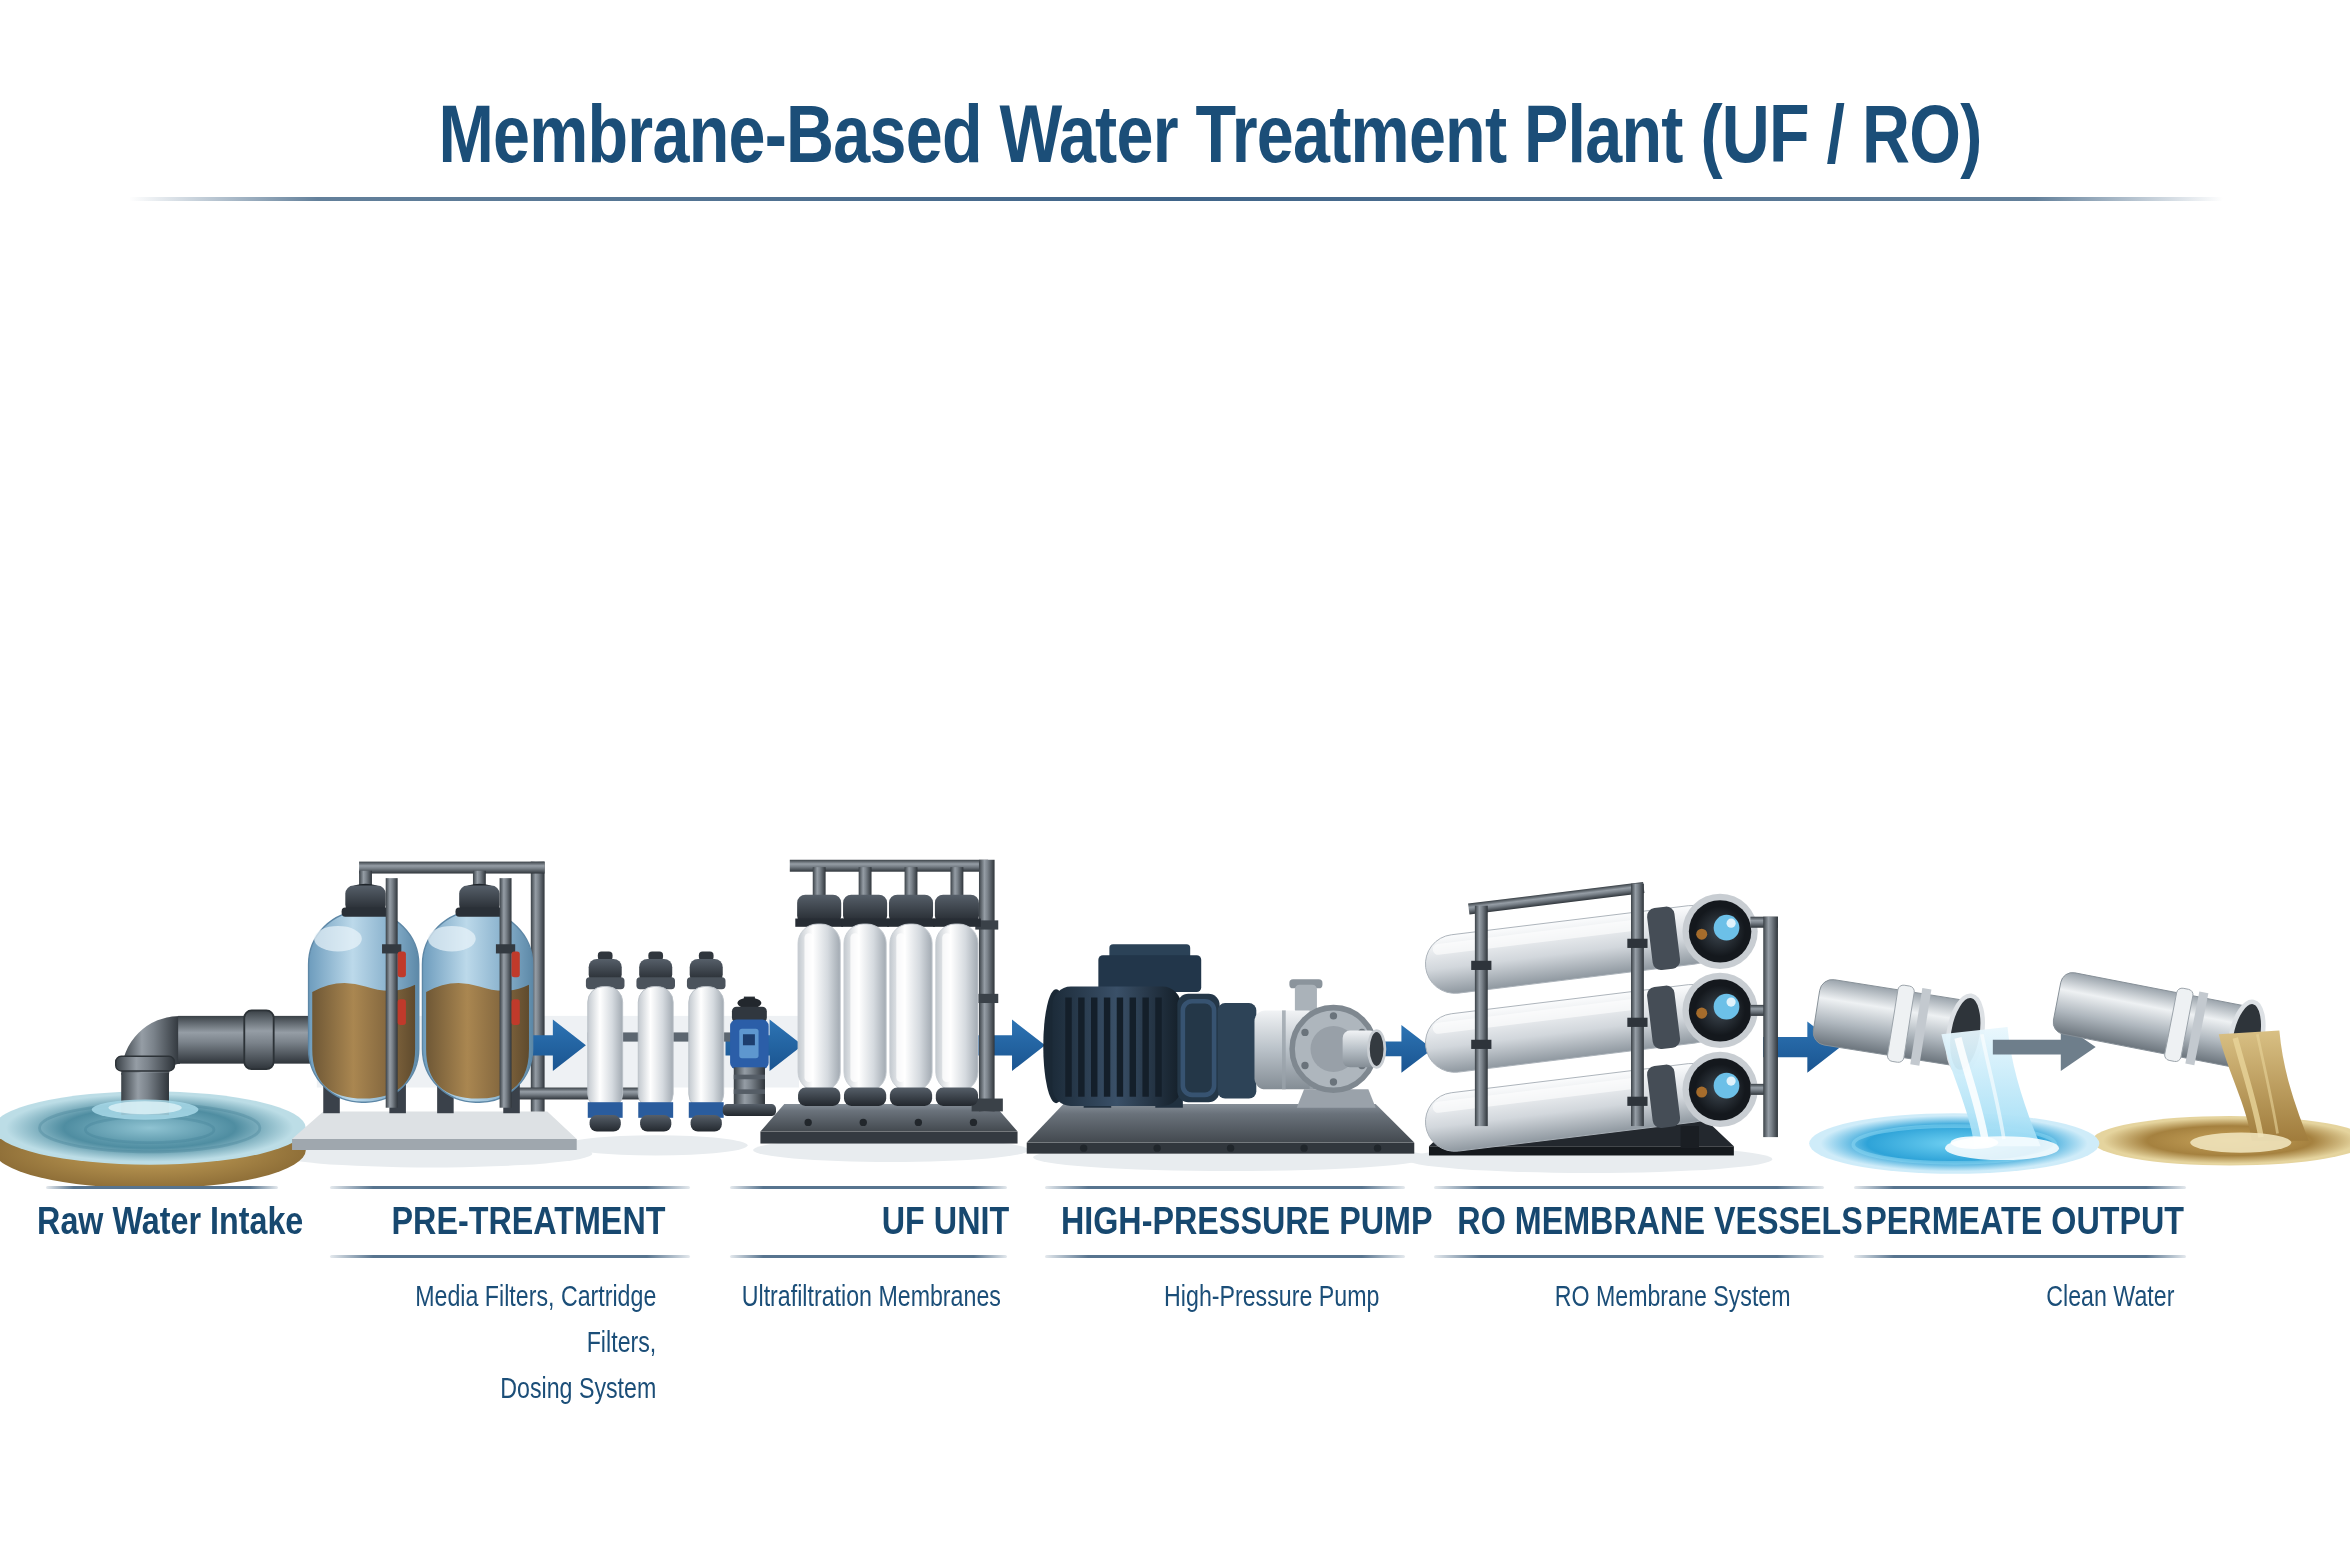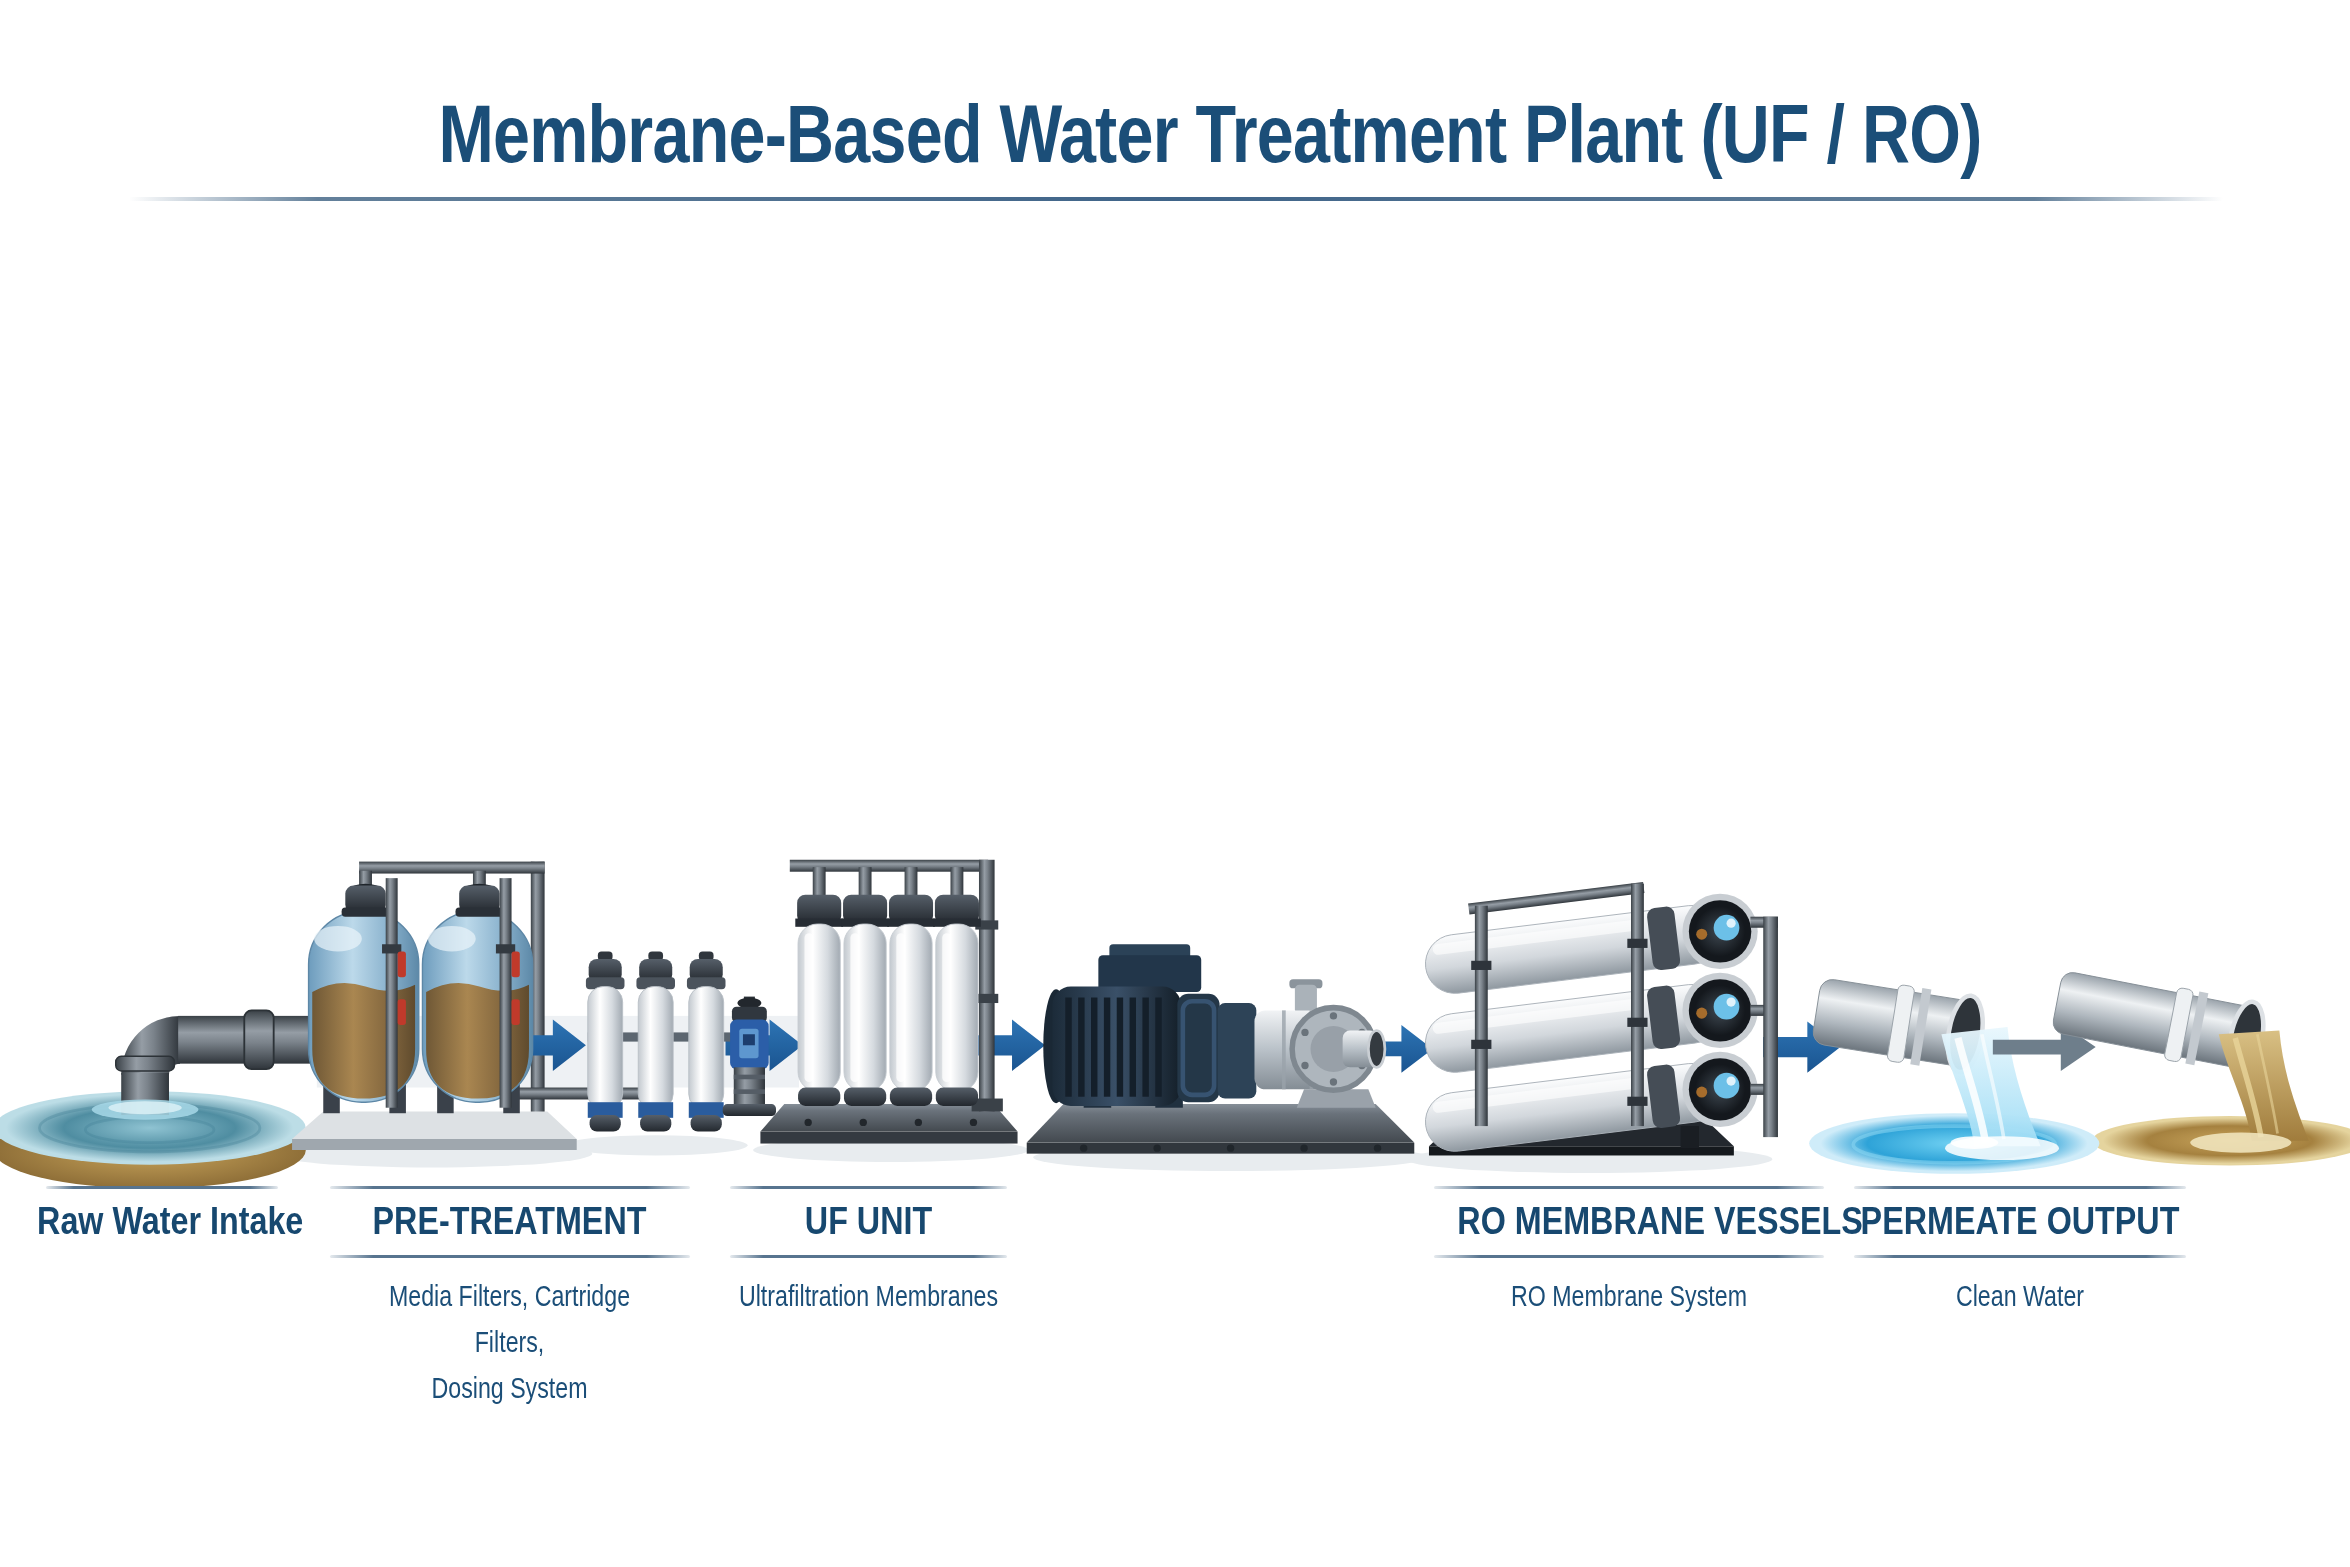--- a/index.html
+++ b/index.html
@@ -11,21 +11,21 @@
     position:absolute;top:88px;left:0;width:2351px;text-align:center;
     color:#1b4e78;font-weight:bold;font-size:81px;line-height:92px;letter-spacing:-0.9px;
     white-space:nowrap;
     margin-left:34px;
   }
   .page-title .squeeze{display:inline-block;transform:scaleX(.82);transform-origin:center;}
   .title-rule{
     position:absolute;top:197px;left:129px;width:2094px;height:3.7px;border-radius:1.8px;
     background:linear-gradient(90deg,rgba(72,106,137,0),rgba(72,106,137,.85) 9%,#3f6489 50%,rgba(72,106,137,.85) 91%,rgba(72,106,137,0));
   }
-  .stage{position:absolute;top:1186px;text-align:center;color:#17486f;}
+  .stage{position:absolute;top:1186px;text-align:right;color:#17486f;}
   .stage-rule{height:2.8px;margin:0 auto;border-radius:1.8px;
     background:linear-gradient(90deg,rgba(80,112,140,.15),#57748f 12%,#57748f 88%,rgba(80,112,140,.15));}
   .stage-title{
     margin:11px 0 13px;font-weight:bold;font-size:38px;line-height:42px;white-space:nowrap;
     transform:scaleX(.85);transform-origin:center;color:#17486f;
   }
   .stage-sub{
     margin-top:15.6px;font-size:29px;line-height:46px;white-space:pre-line;
     transform:scaleX(.80);transform-origin:center;color:#1b4e78;font-weight:500;
   }
@@ -453,20 +453,26 @@
   </div>
 
   <div class="stage" style="left:326px;width:367px;">
     <div class="stage-rule" style="width:360px;"></div>
     <div class="stage-title">PRE-TREATMENT</div>
     <div class="stage-rule" style="width:360px;"></div>
     <div class="stage-sub">Media Filters, Cartridge Filters,
 Dosing System</div>
   </div>
 
+  <div class="stage" style="left:1032px;width:386px;">
+    <div class="stage-rule" style="width:360px;"></div>
+    <div class="stage-title">HIGH-PRESSURE PUMP</div>
+    <div class="stage-rule" style="width:360px;"></div>
+    <div class="stage-sub">High-Pressure Pump</div>
+  </div>
 
   <div class="stage" style="left:1427px;width:404px;">
     <div class="stage-rule" style="width:390px;"></div>
     <div class="stage-title">RO MEMBRANE VESSELS</div>
     <div class="stage-rule" style="width:390px;"></div>
     <div class="stage-sub">RO Membrane System</div>
   </div>
 
   <div class="stage" style="left:1827px;width:386px;">
     <div class="stage-rule" style="width:332px;"></div>

